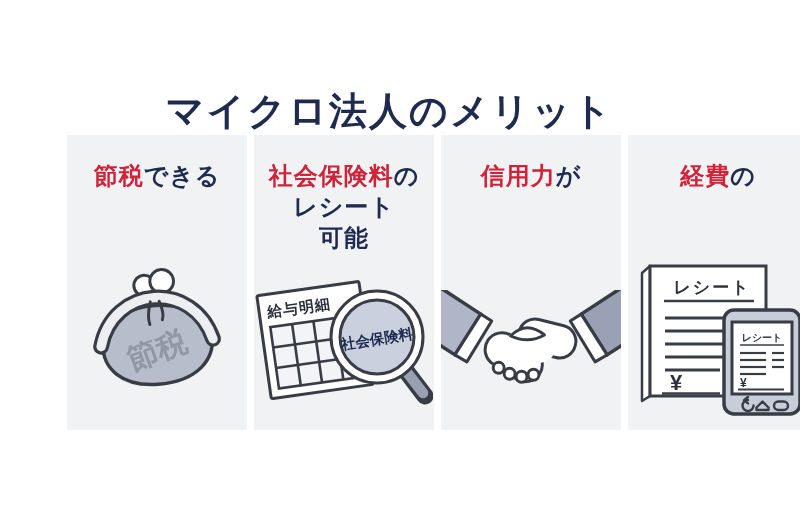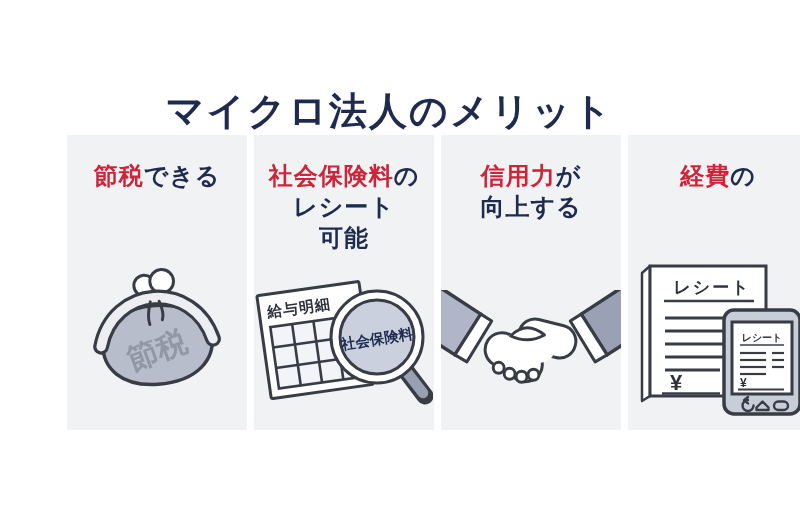--- a/index.html
+++ b/index.html
@@ -76,21 +76,21 @@
         <line x1="151" y1="105" x2="170" y2="130" stroke="#383c45" stroke-width="17" stroke-linecap="round"></line>
         <line x1="151" y1="105" x2="168" y2="127" stroke="#99a0b2" stroke-width="10.5" stroke-linecap="round"></line>
         <circle cx="122" cy="71" r="46" fill="#ffffff" stroke="#383c45" stroke-width="3"></circle>
         <circle cx="122" cy="71" r="37" fill="#cad0dd" stroke="#383c45" stroke-width="3"></circle>
         <text x="122" y="78" font-size="14.5" text-anchor="middle" fill="#1e2a4e" transform="rotate(-9 122 73)">社会保険料</text>
       </svg>
     </div>
   </div>
 
   <div class="card">
-    <div class="card-title"><span class="hl">信用力</span><span>が</span><br><span>向上する</span></div>
+    <div class="card-title"><span class="hl">信用力</span><span>が</span><br></div>
     <div class="illus illus-handshake">
       <svg viewBox="0 0 181 96" aria-hidden="true">
         <polygon points="-18,-14 40,24 14,65 -46,26" fill="#b0b6c8" stroke="#383c45" stroke-width="3.5" stroke-linejoin="round"></polygon>
         <polygon points="40,24 51,31 26,72 14,65" fill="#ffffff" stroke="#383c45" stroke-width="3" stroke-linejoin="round"></polygon>
         <polygon points="199,-14 141,24 167,65 227,26" fill="#9aa1b4" stroke="#383c45" stroke-width="3.5" stroke-linejoin="round"></polygon>
         <polygon points="141,24 130,31 155,72 167,65" fill="#ffffff" stroke="#383c45" stroke-width="3" stroke-linejoin="round"></polygon>
         <rect x="78" y="32" width="58" height="33" rx="16" fill="#ffffff" stroke="#383c45" stroke-width="3" transform="rotate(14 107 48)"></rect>
         <rect x="44" y="42" width="62" height="34" rx="17" fill="#ffffff" stroke="#383c45" stroke-width="3" transform="rotate(33 60 60)"></rect>
         <circle cx="58" cy="78" r="5.5" fill="#ffffff" stroke="#383c45" stroke-width="3"></circle>
         <circle cx="69" cy="84" r="5.5" fill="#ffffff" stroke="#383c45" stroke-width="3"></circle>

